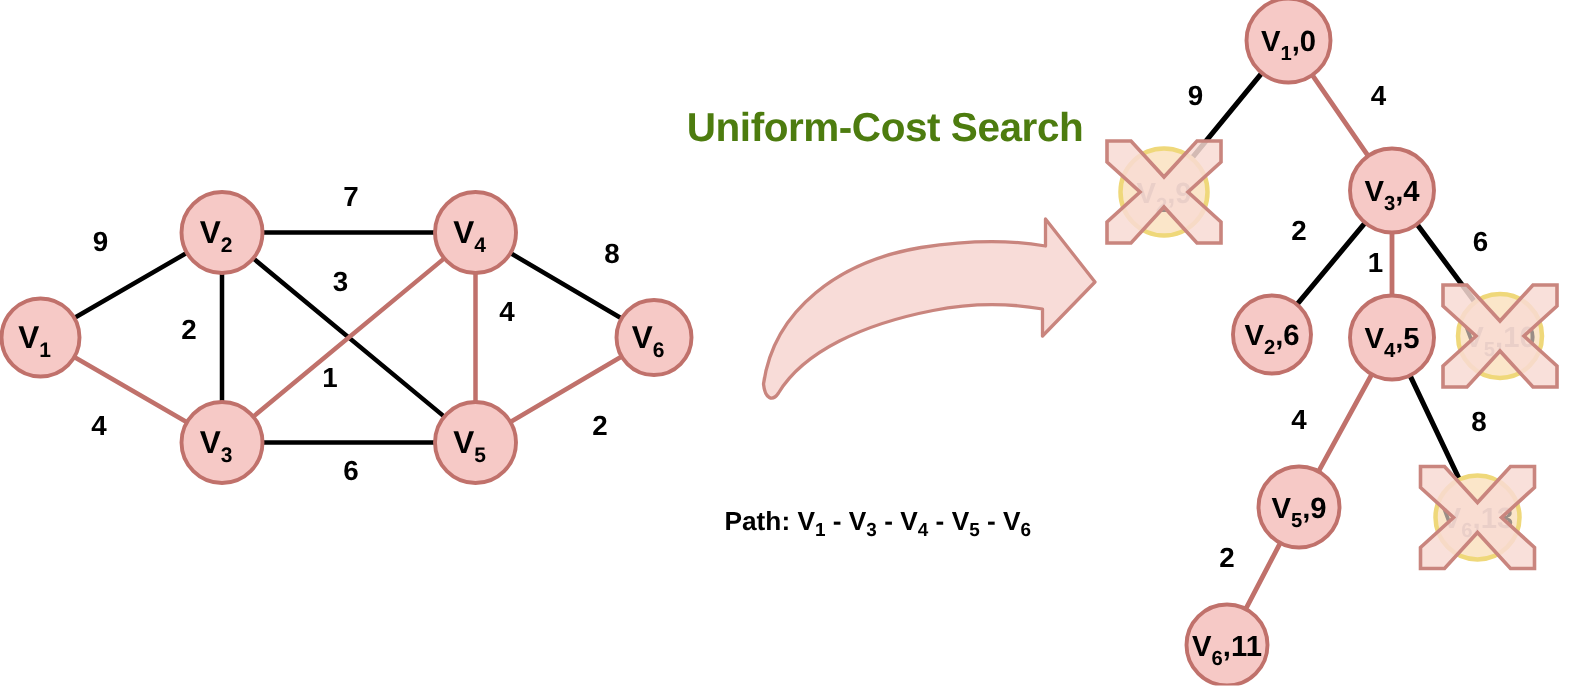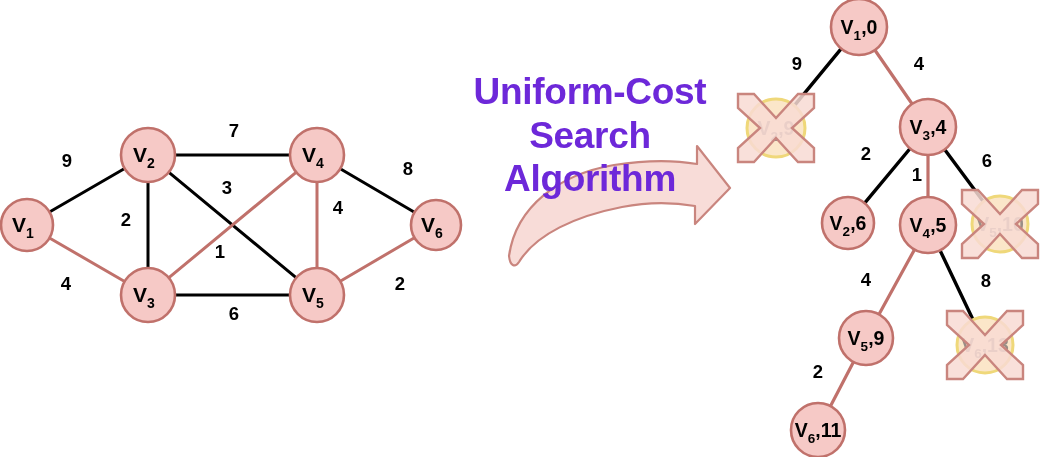--- a/index.html
+++ b/index.html
@@ -21,23 +21,23 @@
     height: 457px;
   }
   .title-block {
     position: absolute;
     left: 430px;
     top: 70px;
     width: 320px;
     text-align: center;
     font-family: "Liberation Sans", sans-serif;
     font-weight: bold;
-    font-size: 37px;
+    font-size: 27px;
     line-height: 1.18;
-    color: #6d28d9;
+    color: #4d7c0f;
     letter-spacing: -0.3px;
   }
   .result-block {
     position: absolute;
     left: 483px;
     top: 337px;
     font-family: "Liberation Sans", sans-serif;
     font-weight: bold;
     font-size: 17.5px;
     color: #000000;
@@ -203,17 +203,20 @@
       </g>
       <g>
         <circle cx="818" cy="430" r="27" fill="#F6C9C6" stroke="#C0716B" stroke-width="2.6"></circle>
         <text x="818" y="437" text-anchor="middle" font-size="19.5" font-weight="bold" fill="#000000">V<tspan dy="6" font-size="13.5">6</tspan><tspan dy="-6" font-size="19.5">,11</tspan></text>
       </g>
     </g>
 </svg>
 
 <div class="title-block">
   <div>Uniform-Cost Search</div>
-  <div>Algorithm</div>
 </div>
 
 <div class="result-block">
+  <div class="result-line">
+    <span>Path:</span>
+    <span id="path-value"> <span>V<sub>1</sub></span><span> - </span><span>V<sub>3</sub></span><span> - </span><span>V<sub>4</sub></span><span> - </span><span>V<sub>5</sub></span><span> - </span><span>V<sub>6</sub></span></span>
+  </div>
 </div>
 
 </body></html>

